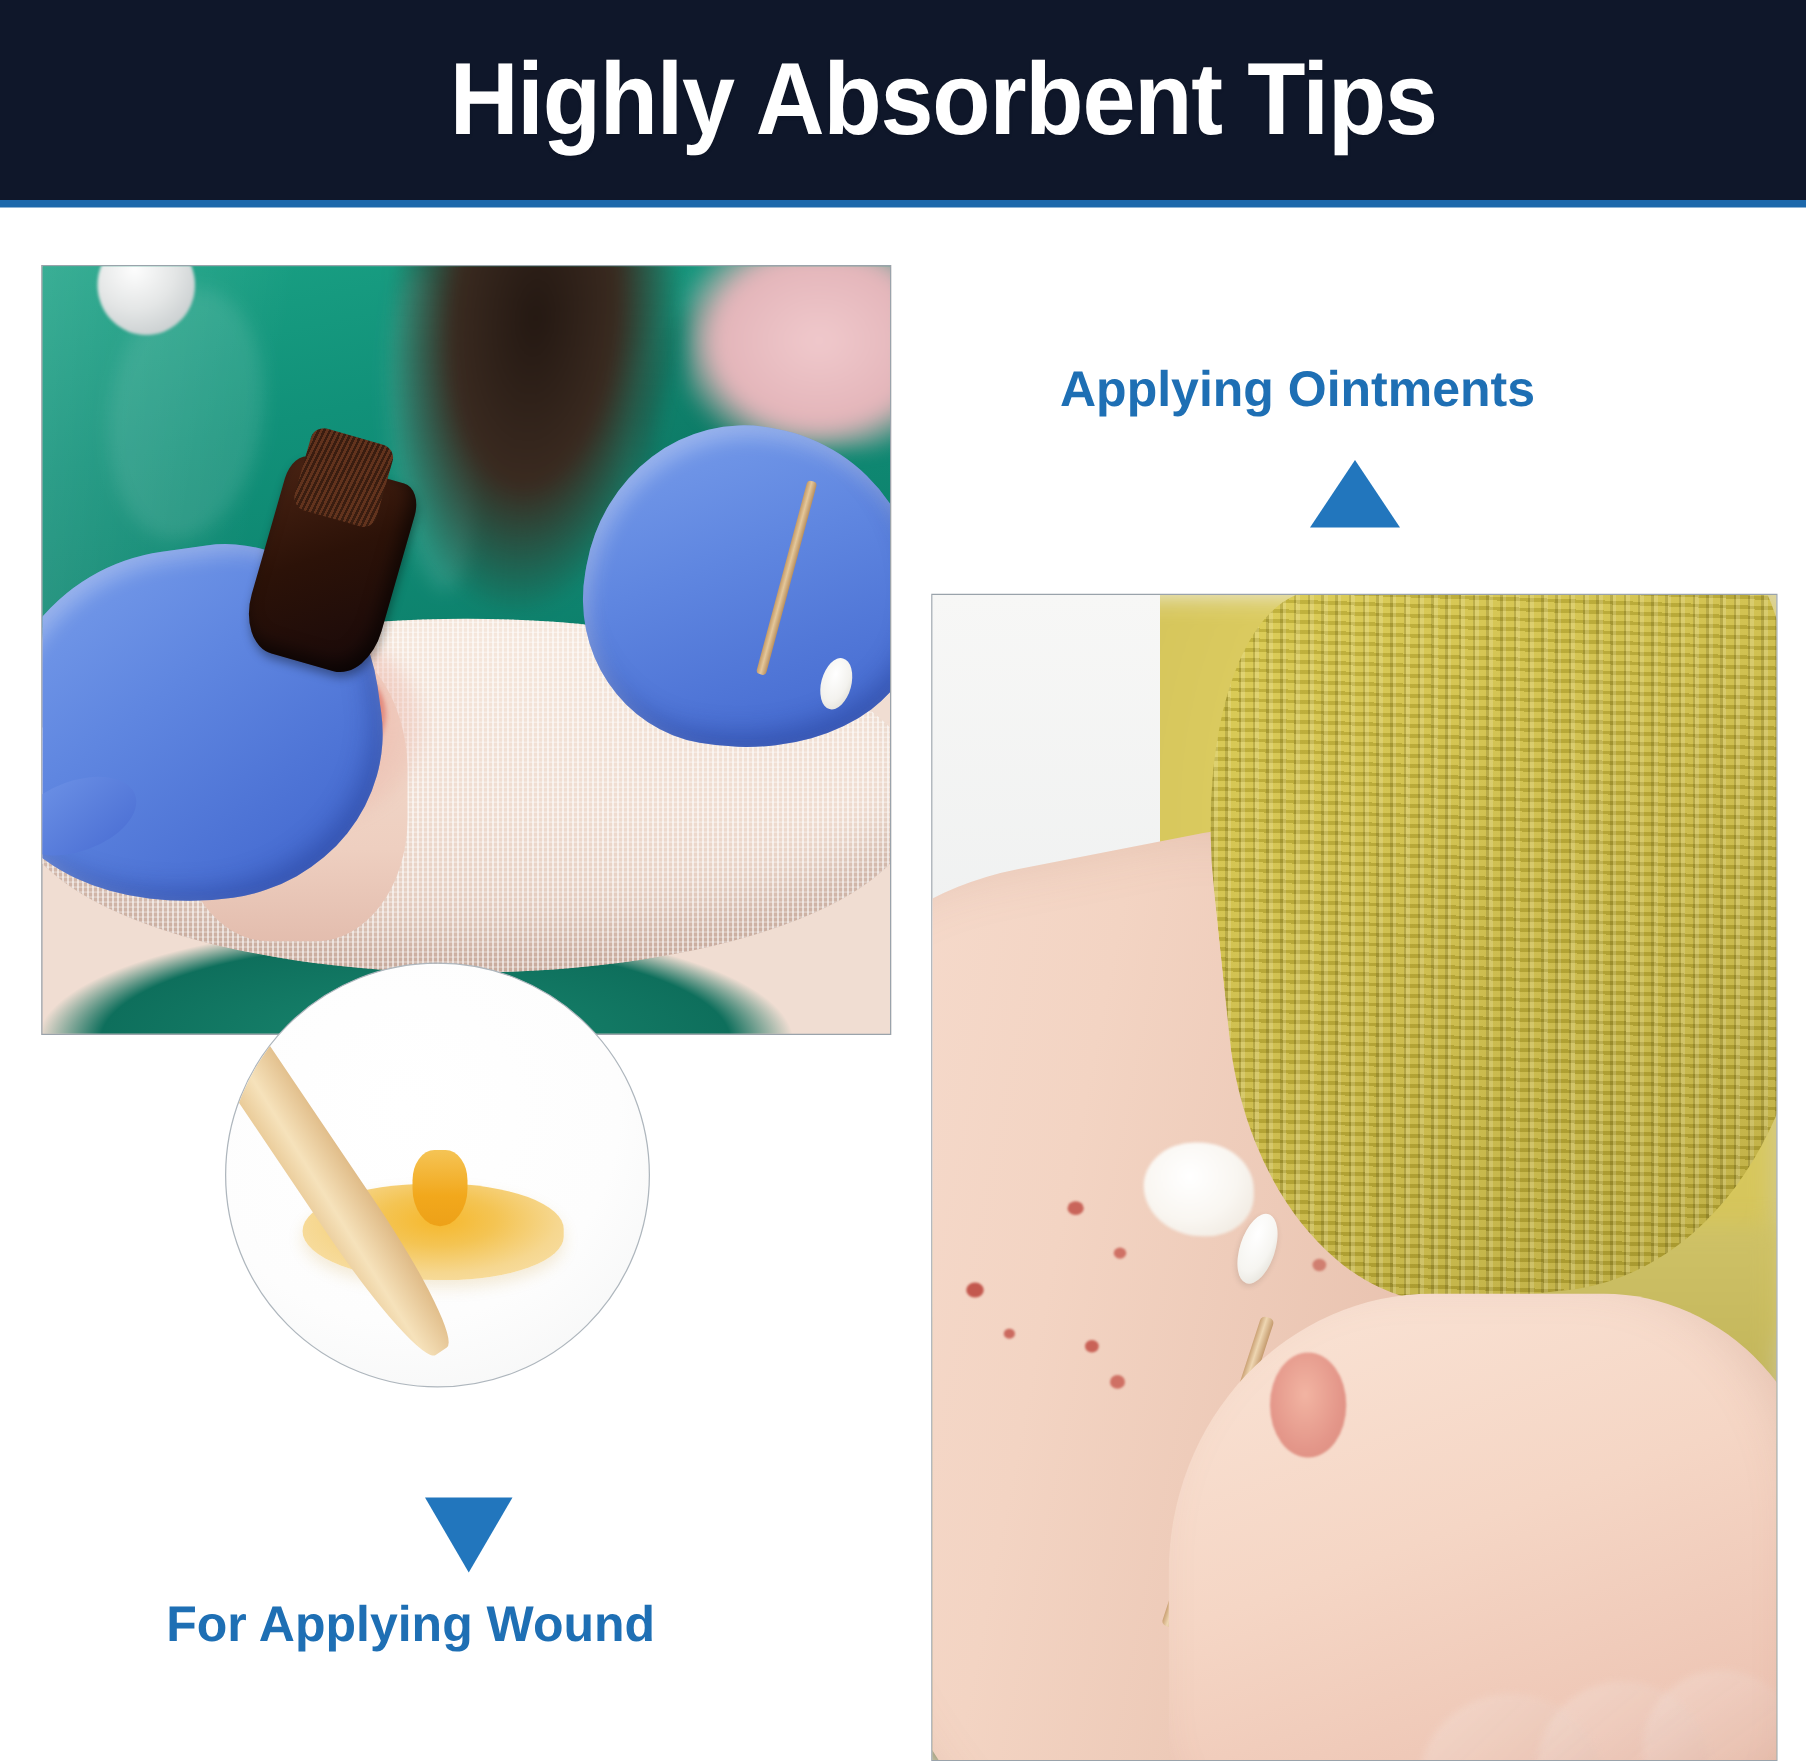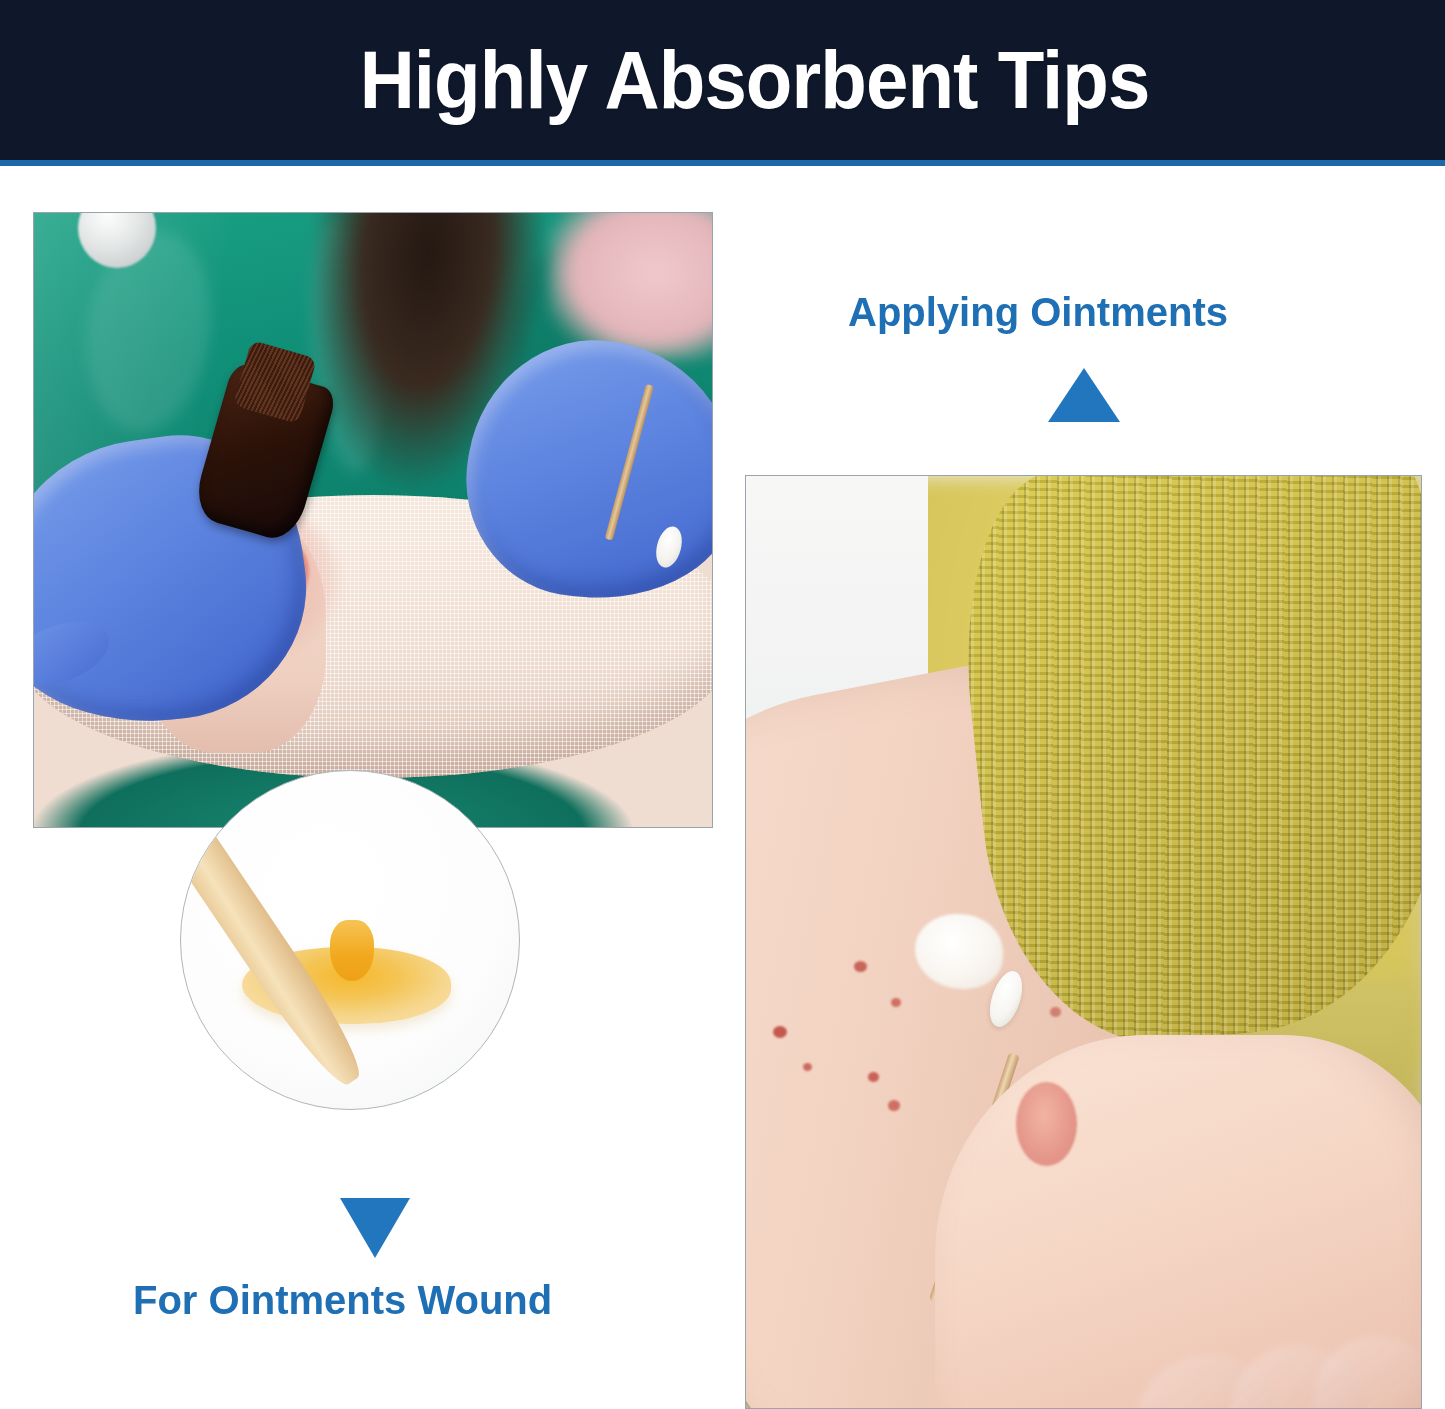--- a/index.html
+++ b/index.html
@@ -469,13 +469,13 @@
     <div class="finger f2"></div>
     <div class="finger f3"></div>
   </div>
   <div class="thumbnail-n"></div>
 </div>
 
 <div class="caption" id="caption-applying">Applying Ointments</div>
 <div class="tri" id="triangle-up"></div>
 
 <div class="tri" id="triangle-down"></div>
-<div class="caption" id="caption-cleaning">For Ointments Wound</div>
+<div class="caption" id="caption-cleaning">For Applying Wound</div>
 
 </body></html>

